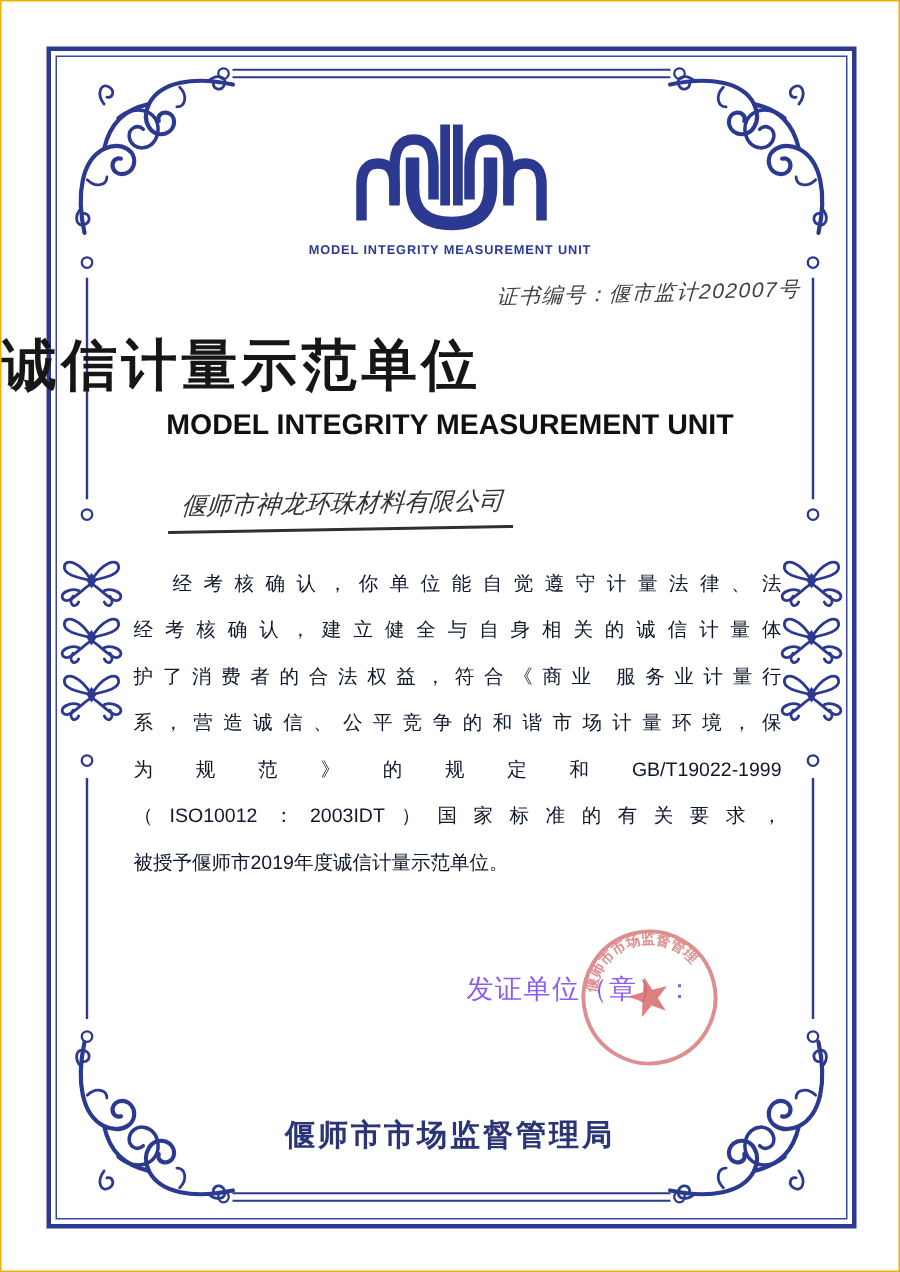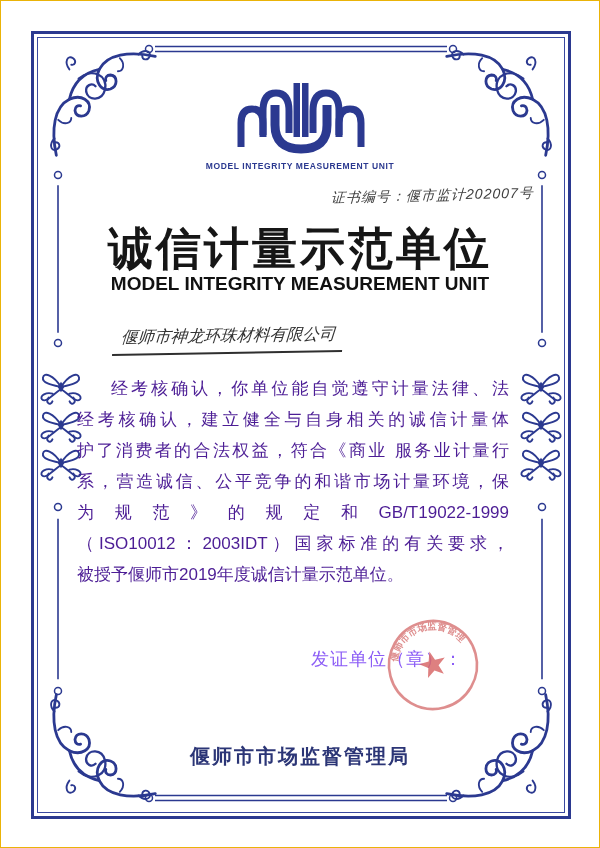--- a/index.html
+++ b/index.html
@@ -26,30 +26,30 @@
   .bf{position:absolute;width:44px;height:38px;}
   .bf-l{left:38px;} .bf-r{right:36px;}
   .bf-1{top:368px;} .bf-2{top:406px;} .bf-3{top:444px;}
   
   .logo{position:absolute;left:230px;top:76px;width:140px;height:84px;}
   .logo-caption{position:absolute;left:0;top:160px;width:100%;text-align:center;
     font-size:8.5px;font-weight:bold;color:#2b3990;letter-spacing:0.6px;}
   .cert-no{position:absolute;left:330px;top:186px;width:200px;
     font-size:14px;color:#3f3f3f;font-style:italic;transform:rotate(-1.5deg) skewX(-4deg);
     letter-spacing:1px;white-space:nowrap;}
-  .title-zh{position:absolute;left:0;top:218px;width:100%;text-align:center;
+  .title-zh{position:absolute;left:0;top:218px;width:100%;text-align:left;
     font-family:Liberation Sans, sans-serif;font-weight:bold;
-    font-size:45px;letter-spacing:3px;color:#161616;}
+    font-size:37px;letter-spacing:3px;color:#161616;}
   .title-en{position:absolute;left:0;top:272px;width:100%;text-align:center;
     font-weight:bold;font-size:19px;color:#111;}
   .company{position:absolute;left:112px;top:324px;width:230px;text-align:center;
     font-size:16.5px;color:#333;font-style:italic;padding-bottom:5px;
     border-bottom:2px solid #2f2f2f;transform:rotate(-1deg) skewX(-5deg);white-space:nowrap;}
-  .body-text{position:absolute;left:76px;top:372px;width:432px;
-    font-size:17px;line-height:31px;color:#4c1d95;font-weight:500;}
+  .body-text{position:absolute;left:88px;top:372px;width:432px;
+    font-size:13px;line-height:31px;color:#0f172a;font-weight:500;}
   .body-text .jline{text-align:justify;text-align-last:justify;}
   .body-text .jline.first{text-indent:2em;}
   .body-text .jline.last{text-align-last:left;}
   .issuer{position:absolute;left:310px;top:646px;font-size:18px;color:#8b5cf6;
     letter-spacing:1px;font-weight:500;white-space:nowrap;}
   .seal{position:absolute;left:372px;top:602px;width:120px;height:120px;opacity:0.85;}
   .authority{position:absolute;left:0;top:742px;width:100%;text-align:center;
     font-size:20px;font-weight:bold;letter-spacing:2px;color:#2b3576;}
 </style>
 </head>

